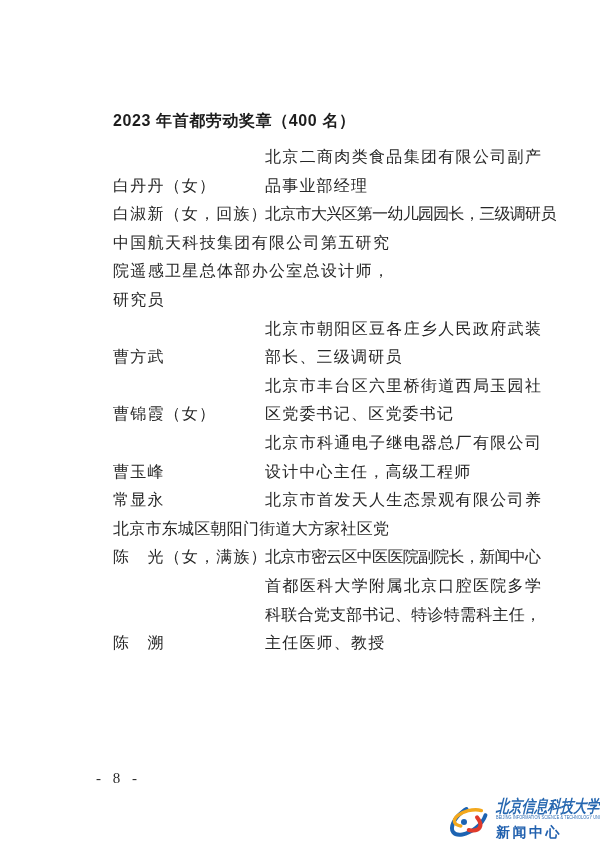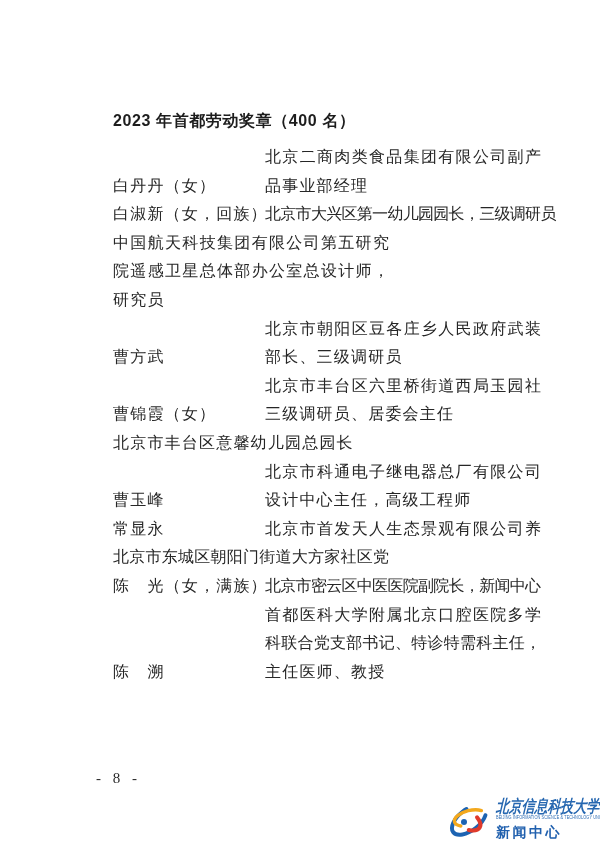--- a/index.html
+++ b/index.html
@@ -163,27 +163,24 @@
               <span>里</span>
               <span>桥</span>
               <span>街</span>
               <span>道</span>
               <span>西</span>
               <span>局</span>
               <span>玉</span>
               <span>园</span>
               <span>社</span>
             </div>
-            <div class="line">三级调研员、居委会主任</div>
-          </div>
-        </div>
-        <div class="entry">
-          <div class="desc">
-            <div class="line">北京市丰台区意馨幼儿园总园长</div>
-          </div>
+            <div class="line">区党委书记、区党委书记</div>
+          </div>
+        </div>
+        <div class="entry">
         </div>
         <div class="entry">
           <div class="name">曹玉峰</div>
           <div class="desc">
             <div class="line fill">
               <span>北</span>
               <span>京</span>
               <span>市</span>
               <span>科</span>
               <span>通</span>

